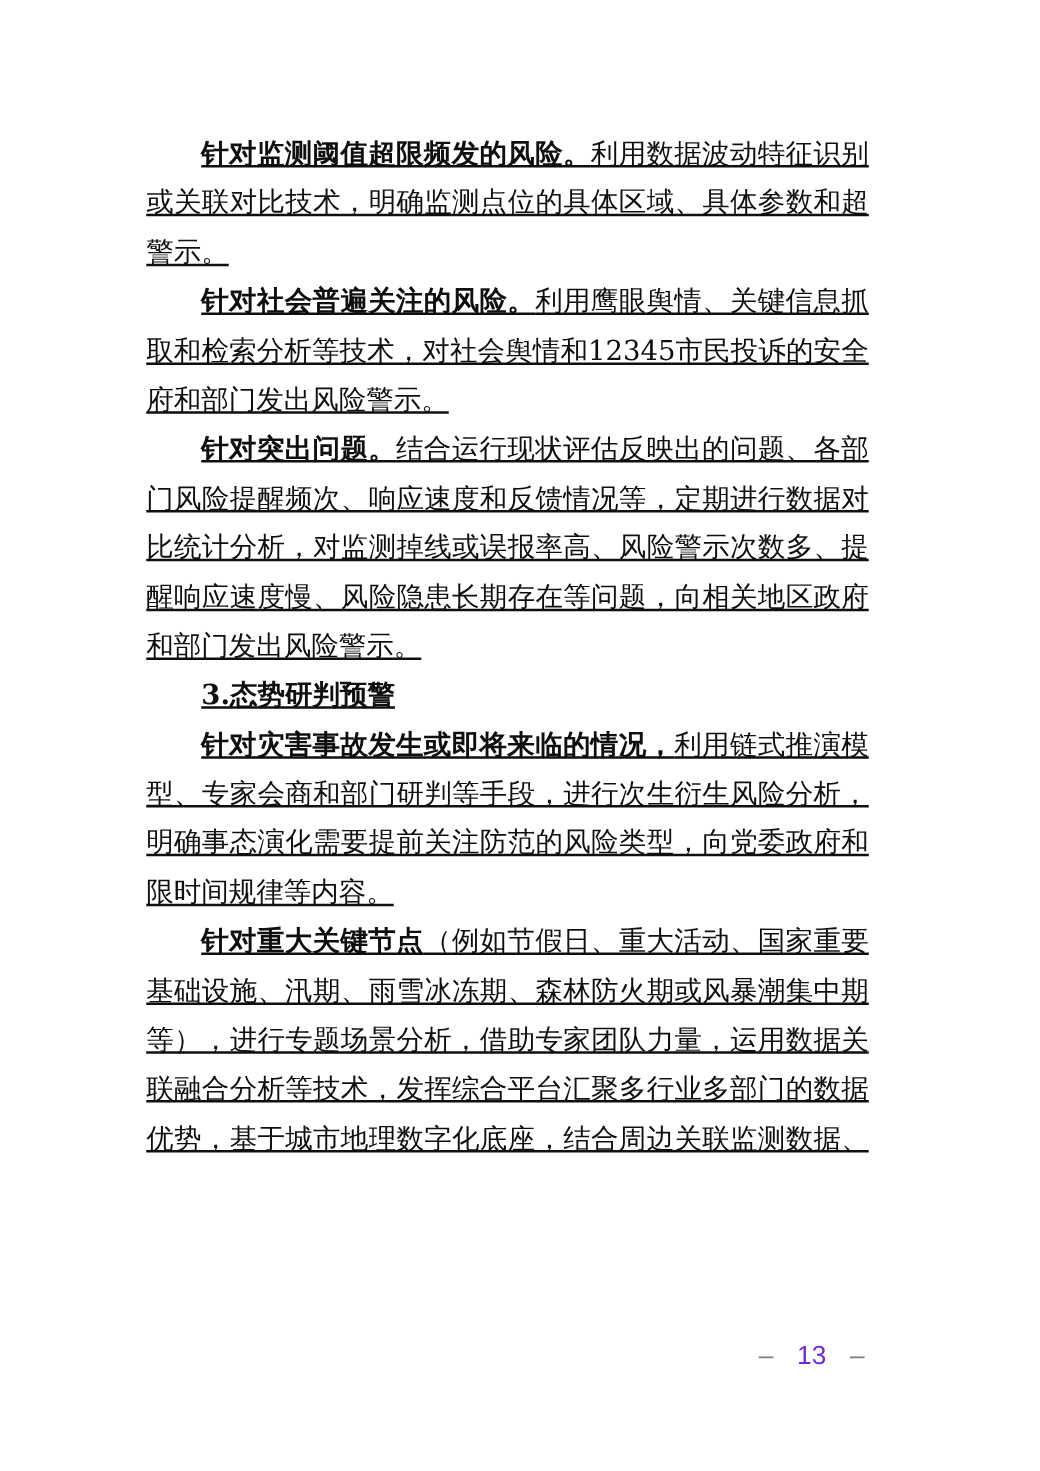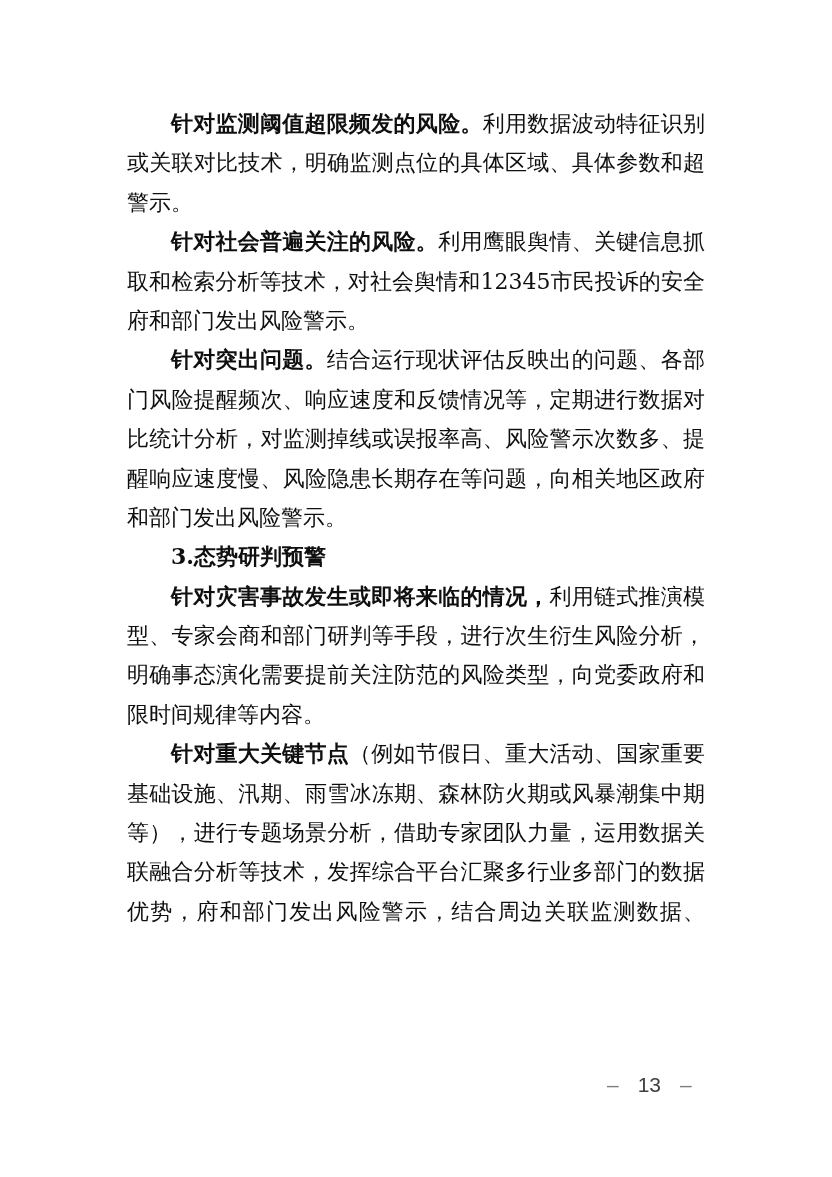--- a/index.html
+++ b/index.html
@@ -7,23 +7,24 @@
     position:relative;
     width:832px;
     height:1177px;
     background:#ffffff;
     overflow:hidden;
     font-family:"DejaVu Serif","Liberation Serif",serif;
     color:#0f0f0f;
   }
   .text-block{
     position:absolute;
-    left:127px;
+    left:117px;
     top:104px;
     width:578px;
+    text-decoration:underline;
   }
   .line{
     font-size:22px;
     line-height:39.4px;
     height:39.4px;
     text-align:justify;
     white-space:nowrap;
     text-align-last:left;
   }
   .line.justify{
@@ -40,21 +41,21 @@
     top:1072px;
     left:607px;
     display:flex;
     align-items:center;
     gap:19px;
     font-family:"Liberation Sans","DejaVu Sans",sans-serif;
     font-size:21px;
     line-height:26px;
   }
   .page-num .dash{color:#7e7e7e;}
-  .page-num .num{color:#404040;}
+  .page-num .num{color:#6d28d9;}
 </style>
 </head>
 <body>
 
 <div class="page">
   <div class="text-block" id="text-block">
       <div>
         <div class="line justify indent"><span class="b">针对监测阈值超限频发的风险。</span><span>利用数据波动特征识别</span></div>
         <div class="line justify"><span>或关联对比技术，明确监测点位的具体区域、具体参数和超</span></div>
         <div class="line"><span>警示。</span></div>
@@ -78,21 +79,21 @@
         <div class="line justify indent"><span class="b">针对灾害事故发生或即将来临的情况，</span><span>利用链式推演模</span></div>
         <div class="line justify"><span>型、专家会商和部门研判等手段，进行次生衍生风险分析，</span></div>
         <div class="line justify"><span>明确事态演化需要提前关注防范的风险类型，向党委政府和</span></div>
         <div class="line"><span>限时间规律等内容。</span></div>
       </div>
       <div>
         <div class="line justify indent"><span class="b">针对重大关键节点</span><span>（例如节假日、重大活动、国家重要</span></div>
         <div class="line justify"><span>基础设施、汛期、雨雪冰冻期、森林防火期或风暴潮集中期</span></div>
         <div class="line justify"><span>等），进行专题场景分析，借助专家团队力量，运用数据关</span></div>
         <div class="line justify"><span>联融合分析等技术，发挥综合平台汇聚多行业多部门的数据</span></div>
-        <div class="line justify"><span>优势，府和部门发出风险警示，结合周边关联监测数据、</span></div>
+        <div class="line justify"><span>优势，基于城市地理数字化底座，结合周边关联监测数据、</span></div>
       </div>
     </div>
   <div class="page-num">
     <span class="dash">–</span>
     <span class="num">13</span>
     <span class="dash">–</span>
   </div>
 </div>
 
 </body></html>

